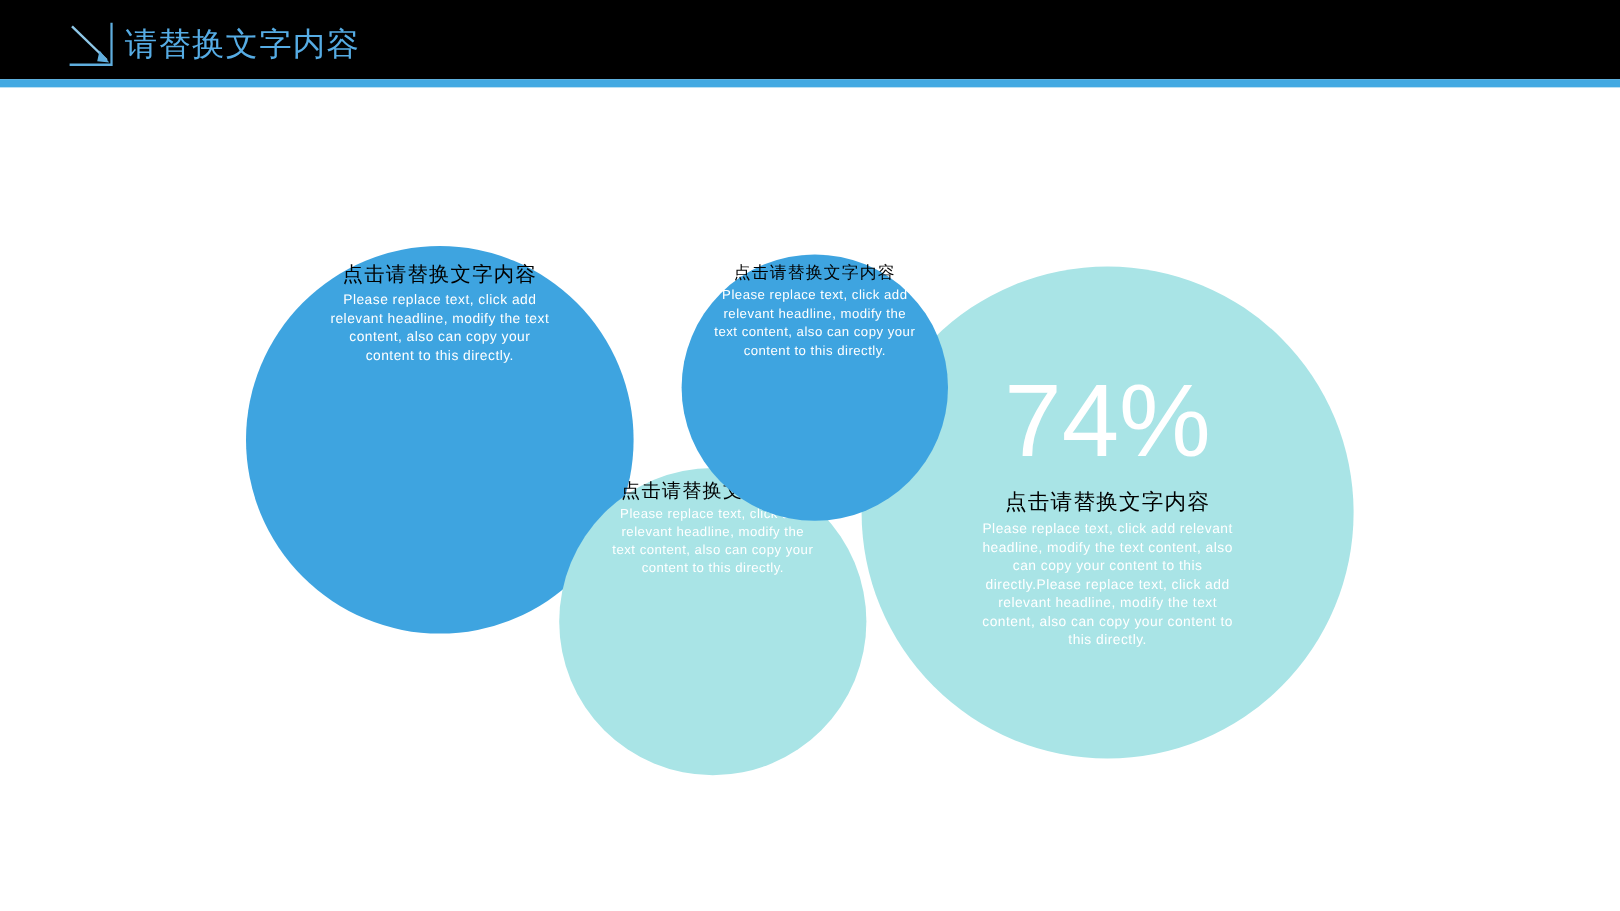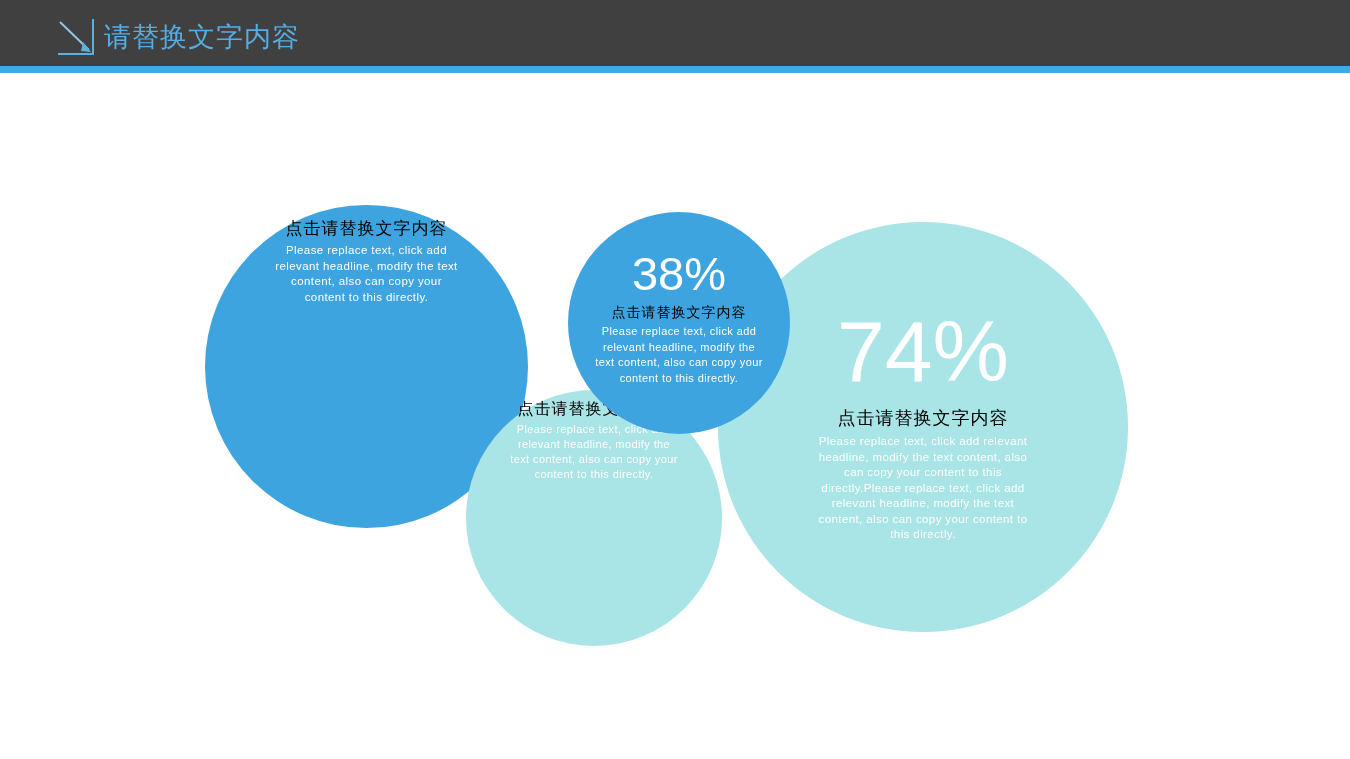--- a/index.html
+++ b/index.html
@@ -15,21 +15,21 @@
     position: relative;
   }
 
   
   #slide-header {
     position: absolute;
     left: 0;
     top: 0;
     width: 1350px;
     height: 66px;
-    background: #404040;
+    background: #000000;
   }
   #header-icon {
     position: absolute;
     left: 50px;
     top: 18px;
     width: 44px;
     height: 38px;
   }
   #header-title {
     position: absolute;
@@ -172,18 +172,17 @@
     <span class="headline">点击请替换文字内容</span>
     <span class="body">Please replace text, click add relevant headline, modify the text content, also can copy your content to this directly.Please replace text, click add relevant headline, modify the text content, also can copy your content to this directly.</span>
   </div>
 
   <div class="bubble" id="bubble-53">
     <span class="headline">点击请替换文字内容</span>
     <span class="body">Please replace text, click add relevant headline, modify the text content, also can copy your content to this directly.</span>
   </div>
 
   <div class="bubble" id="bubble-38">
-    <span class="pct">38%</span>
     <span class="headline">点击请替换文字内容</span>
     <span class="body">Please replace text, click add relevant headline, modify the text content, also can copy your content to this directly.</span>
   </div>
 
 </div>
 
 </body></html>

